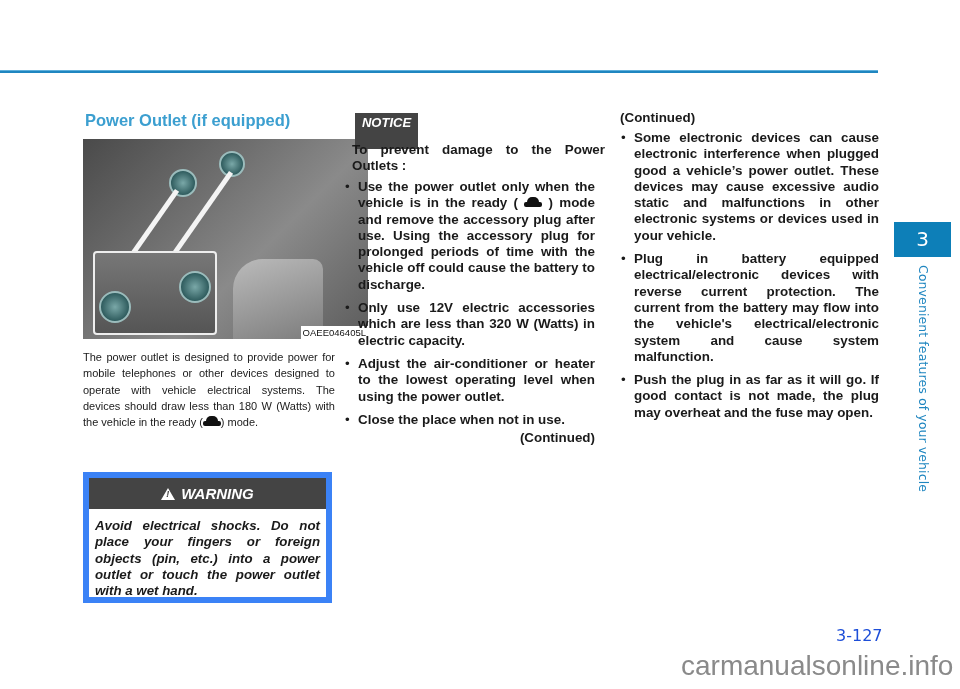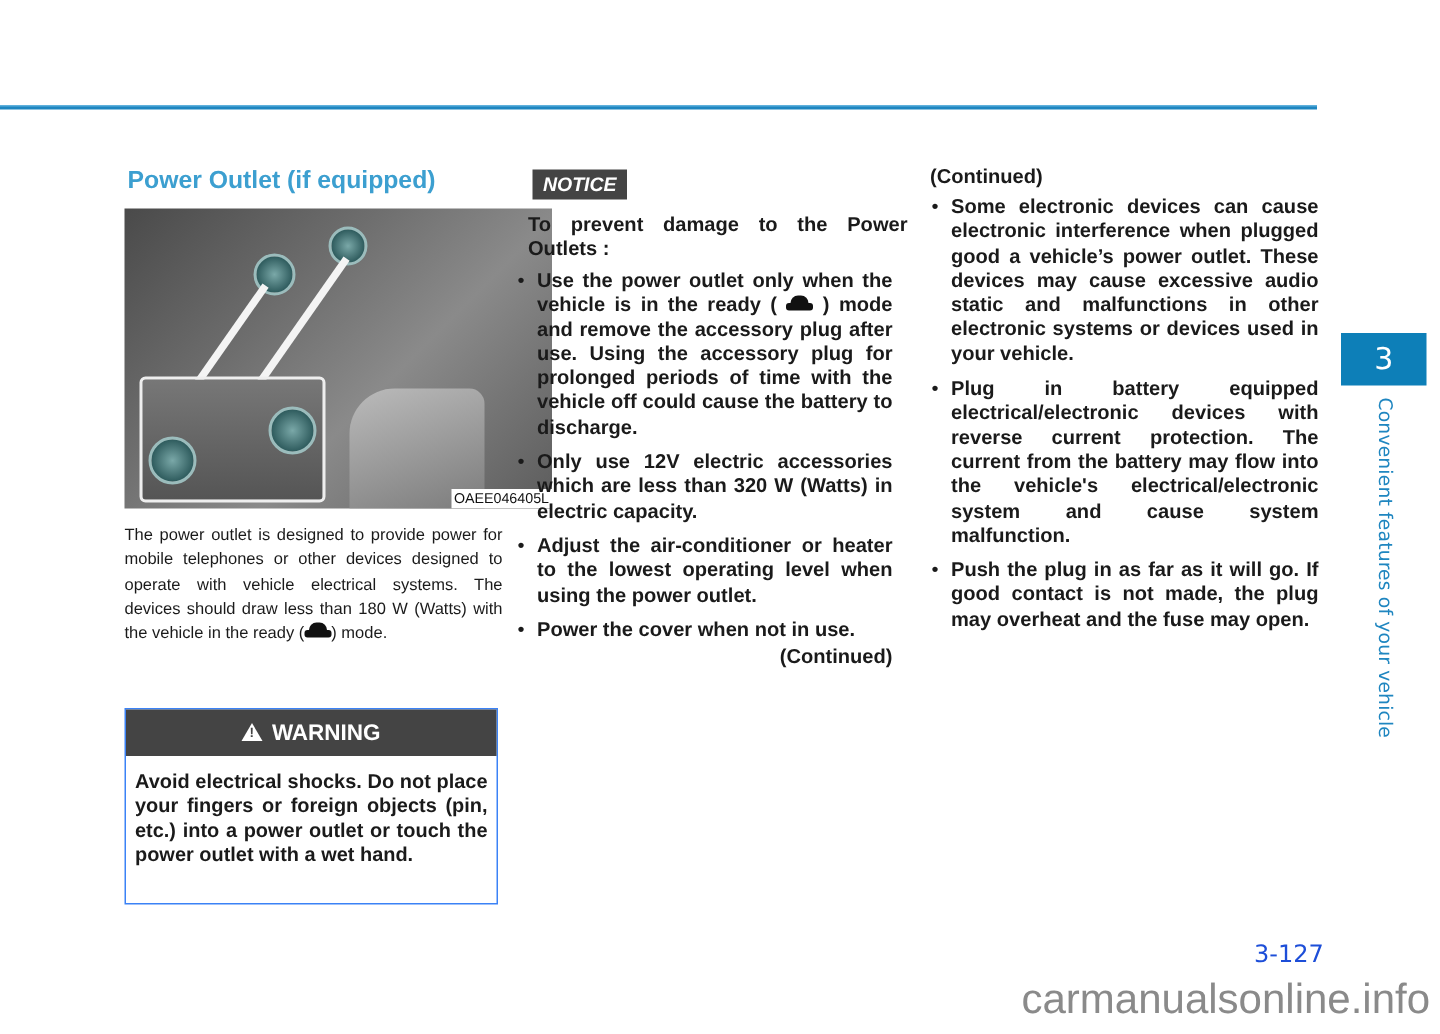--- a/index.html
+++ b/index.html
@@ -44,41 +44,41 @@
     .ready-icon::before {
       content: ""; position: absolute; left: 3px; top: 0; width: 12px; height: 5px;
       background: #111; border-radius: 6px 6px 0 0;
     }
     .ready-icon::after {
       content: ""; position: absolute; left: 0; top: 5px; width: 18px; height: 5px;
       background: #111; border-radius: 2px;
     }
     .warning-box {
       position: absolute; left: 83px; top: 472px; width: 249px; height: 131px;
-      border: 1px solid #3b82f6; box-sizing: border-box;
+      border: 6px solid #3b82f6; box-sizing: border-box; font-style: italic;
     }
     .warning-head {
       background: #444; color: #fff; height: 31px; text-align: center;
       font-weight: bold; font-size: 15px; line-height: 31px;
     }
     .warn-tri {
       display: inline-block; width: 0; height: 0; border-left: 7px solid transparent;
       border-right: 7px solid transparent; border-bottom: 12px solid #fff;
       vertical-align: -1px; margin-right: 6px; position: relative;
     }
     .warn-tri::after {
       content: "!"; position: absolute; left: -2px; top: 1px; color: #444;
       font-size: 9px; line-height: 11px; font-weight: bold;
     }
     .warning-body {
       padding: 9px 6px 0 6px; font-weight: bold; font-size: 13.3px; line-height: 16.3px;
       text-align: justify;
     }
     .notice-badge {
-      position: absolute; left: 355px; top: 113px; width: 63px; height: 20px;
+      position: absolute; left: 355px; top: 113px; width: 63px; height: 36px;
       background: #444; color: #fff; font-weight: bold; font-style: italic;
       font-size: 13px; line-height: 20px; text-align: center;
     }
     .bold-text { font-weight: bold; font-size: 13.4px; line-height: 16.3px; }
     .intro {
       position: absolute; left: 352px; top: 142px; width: 253px; margin: 0; text-align: justify;
     }
     ul.bullets { list-style: none; margin: 0; padding: 0; }
     ul.bullets li {
       position: relative; padding-left: 14px; text-align: justify; margin-bottom: 7px;
@@ -140,21 +140,21 @@
 
 <div class="notice-badge">NOTICE</div>
 
 <p class="intro bold-text">To prevent damage to the Power Outlets :</p>
 
 <div class="col2-list bold-text">
   <ul class="bullets">
     <li><span>Use the power outlet only when the vehicle is in the ready (</span> <span class="ready-icon"></span> <span>) mode and remove the accessory plug after use. Using the accessory plug for prolonged periods of time with the vehicle off could cause the battery to discharge.</span></li>
     <li>Only use 12V electric accessories which are less than 320 W (Watts) in electric capacity.</li>
     <li>Adjust the air-conditioner or heater to the lowest operating level when using the power outlet.</li>
-    <li>Power the cover when not in use.</li>
+    <li>Close the place when not in use.</li>
   </ul>
   <div class="continued-right">(Continued)</div>
 </div>
 
 <div class="continued-head">(Continued)</div>
 
 <div class="col3-list bold-text">
   <ul class="bullets">
     <li>Some electronic devices can cause electronic interference when plugged good a vehicle’s power outlet. These devices may cause excessive audio static and malfunctions in other electronic systems or devices used in your vehicle.</li>
     <li>Plug in battery equipped electrical/electronic devices with reverse current protection. The current from the battery may flow into the vehicle's electrical/electronic system and cause system malfunction.</li>

